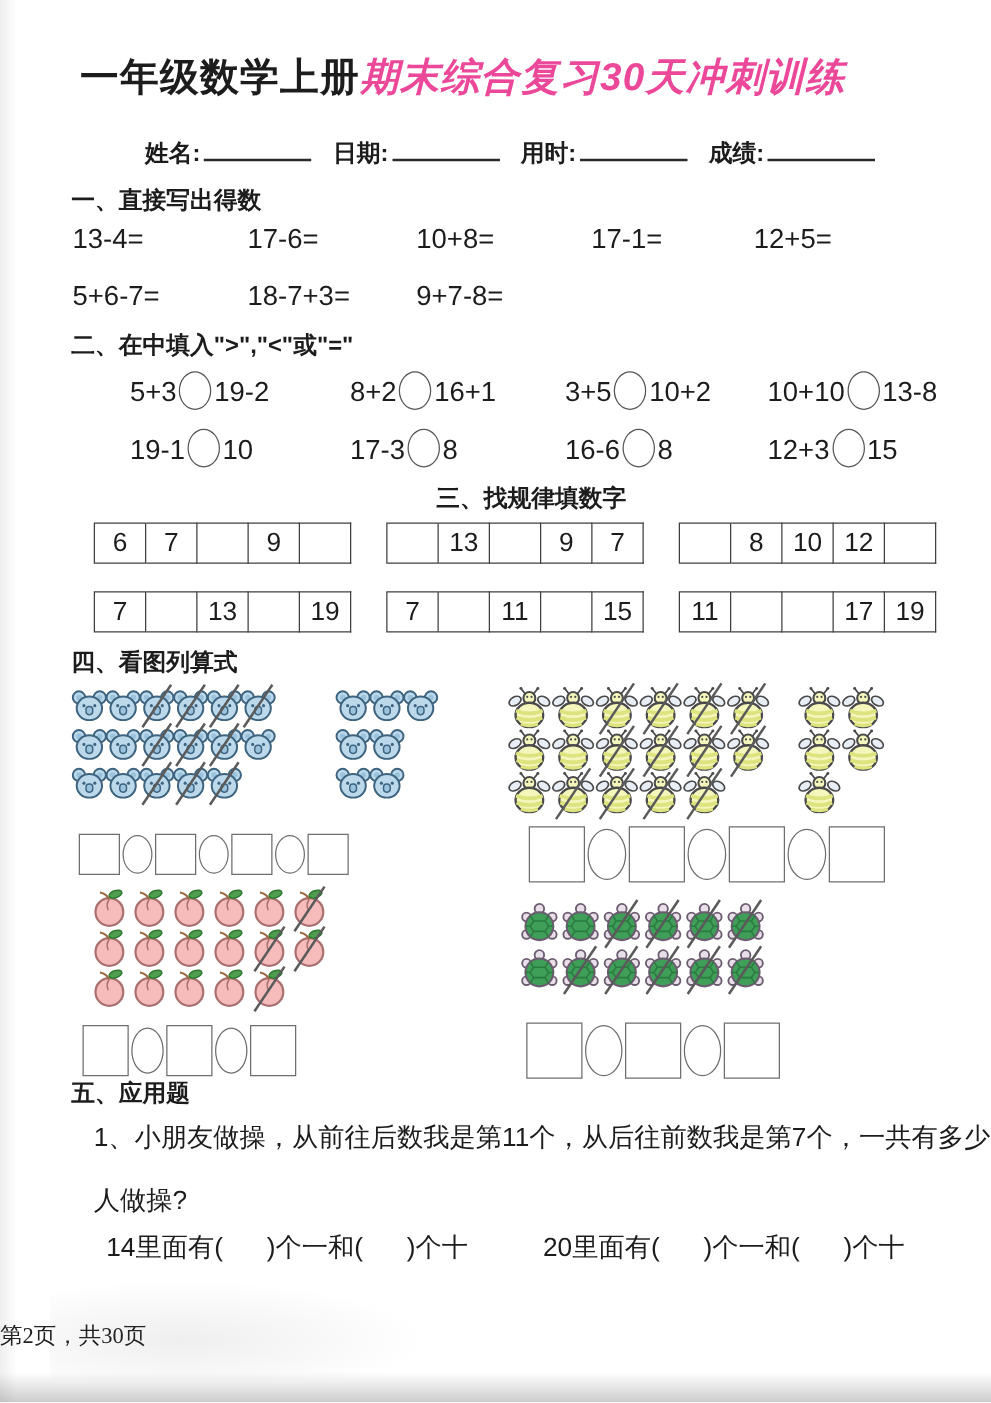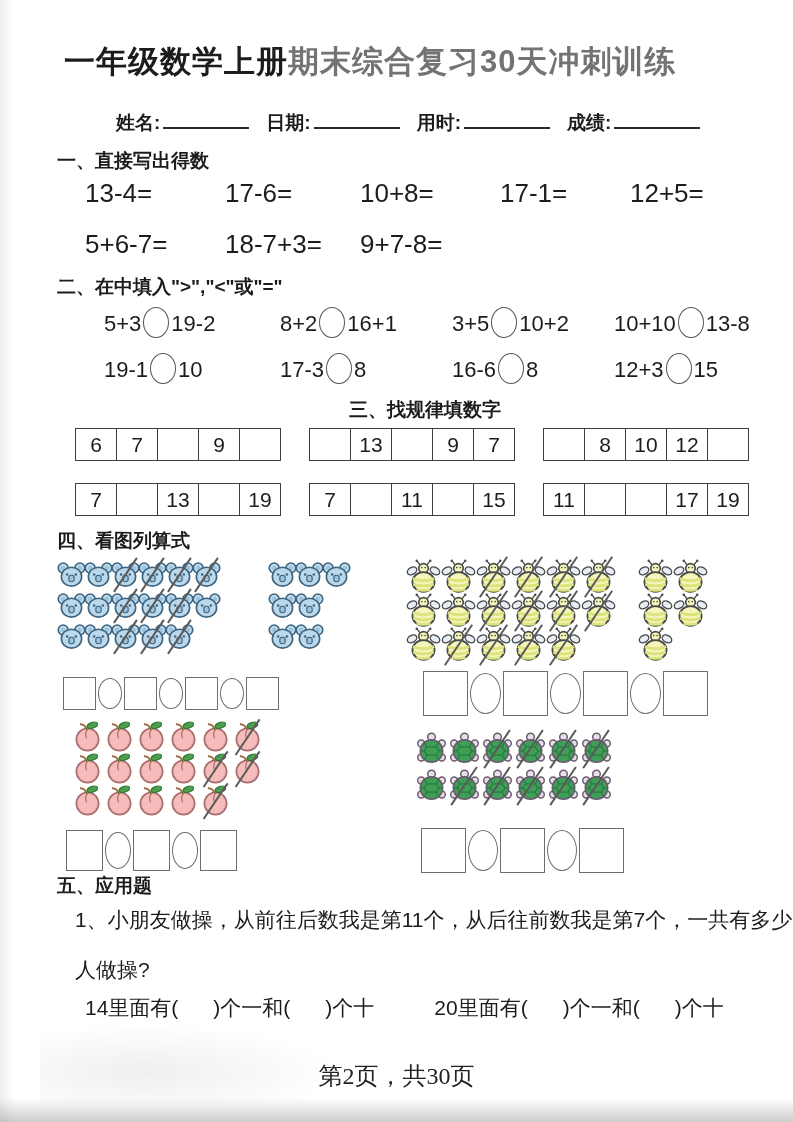--- a/index.html
+++ b/index.html
@@ -7,35 +7,35 @@
         font-family:"Liberation Sans","DejaVu Sans",sans-serif;color:#1c1c1c;}
   
   .scan-left{position:absolute;left:0;top:0;bottom:0;width:14px;
              background:linear-gradient(to right,rgba(120,120,120,.12),rgba(120,120,120,0));}
   .scan-bottom{position:absolute;left:0;right:0;bottom:0;height:24px;
              background:linear-gradient(to top,rgba(110,110,110,.35),rgba(110,110,110,0));}
   .scan-blob{position:absolute;left:40px;bottom:18px;width:300px;height:80px;
              background:radial-gradient(ellipse at 35% 60%,rgba(140,140,140,.14),transparent 70%);}
   
   .title{margin:44px 0 0 64px;font-size:31px;font-weight:bold;line-height:1.15;letter-spacing:1px;white-space:nowrap;}
-  .t-red{color:#737373;}
+  .t-red{color:#ec4899;font-style:italic;}
   .info-row{margin:30px 0 0 114px;font-size:19px;font-weight:bold;white-space:nowrap;}
   .info-label{margin-left:2px;}
   .blank-line{display:inline-block;width:86px;height:15px;border-bottom:2px solid #2a2a2a;margin:0 15px 0 3px;}
   
   .sec-h{margin-left:57px;font-size:19px;font-weight:bold;line-height:1.2;}
   .h1{margin-top:14px;}
   .h2{margin-top:16px;}
   .h3{margin-top:10px;text-align:center;}
   .h4{margin-top:14px;}
   .h5{margin-top:2px;}
   .h6{margin-top:34px;}
   
   .s1-grid{display:grid;grid-template-columns:140px 135px 140px 130px 1fr;
-           padding-left:85px;margin-top:6px;row-gap:20px;font-size:26px;}
+           padding-left:58px;margin-top:6px;row-gap:20px;font-size:22px;}
   
   .s2-grid{display:grid;grid-template-columns:176px 172px 162px 1fr;
            padding-left:104px;margin-top:8px;row-gap:10px;font-size:22px;align-items:center;white-space:nowrap;}
   .cmp-circle{display:inline-block;width:26px;height:31px;border:1.5px solid #555;border-radius:50%;
               vertical-align:middle;margin:0 2px 5px 2px;box-sizing:border-box;}
   
   .table-row{display:flex;padding-left:75px;gap:28px;}
   .table-row.r0{margin-top:6px;}
   .table-row.r1{margin-top:22px;}
   .ptable{display:flex;}
@@ -76,22 +76,22 @@
   .eq-row2 .small .ci{width:26px;height:37px;}
   .eq-row2 .large .sq{width:45px;height:45px;}
   .eq-row2 .large .ci{width:30px;height:41px;}
   .eq-row2 .large{margin-left:182px;}
   
   .s5-line{font-size:21px;white-space:nowrap;}
   .s5-line.l1{margin:8px 0 0 75px;}
   .s5-line.l2{margin:22px 0 0 75px;}
   .s6-line{display:flex;gap:60px;margin:10px 0 0 85px;font-size:21px;white-space:pre;}
   
-  .footer{position:absolute;left:0;right:0;bottom:30px;text-align:center;
-          font-family:"Liberation Serif","DejaVu Serif",serif;font-size:24px;color:#222;}
+  .footer{position:absolute;left:0;right:0;bottom:42px;
+          font-family:"Liberation Serif","DejaVu Serif",serif;font-size:18px;color:#222;}
 </style>
 </head>
 <body>
 
 <div class="page">
   <div class="scan-left"></div>
   <div class="scan-blob"></div>
   <div class="scan-bottom"></div>
 
   <div class="title"><span class="t-black">一年级数学上册</span><span class="t-red">期末综合复习30天冲刺训练</span></div>

